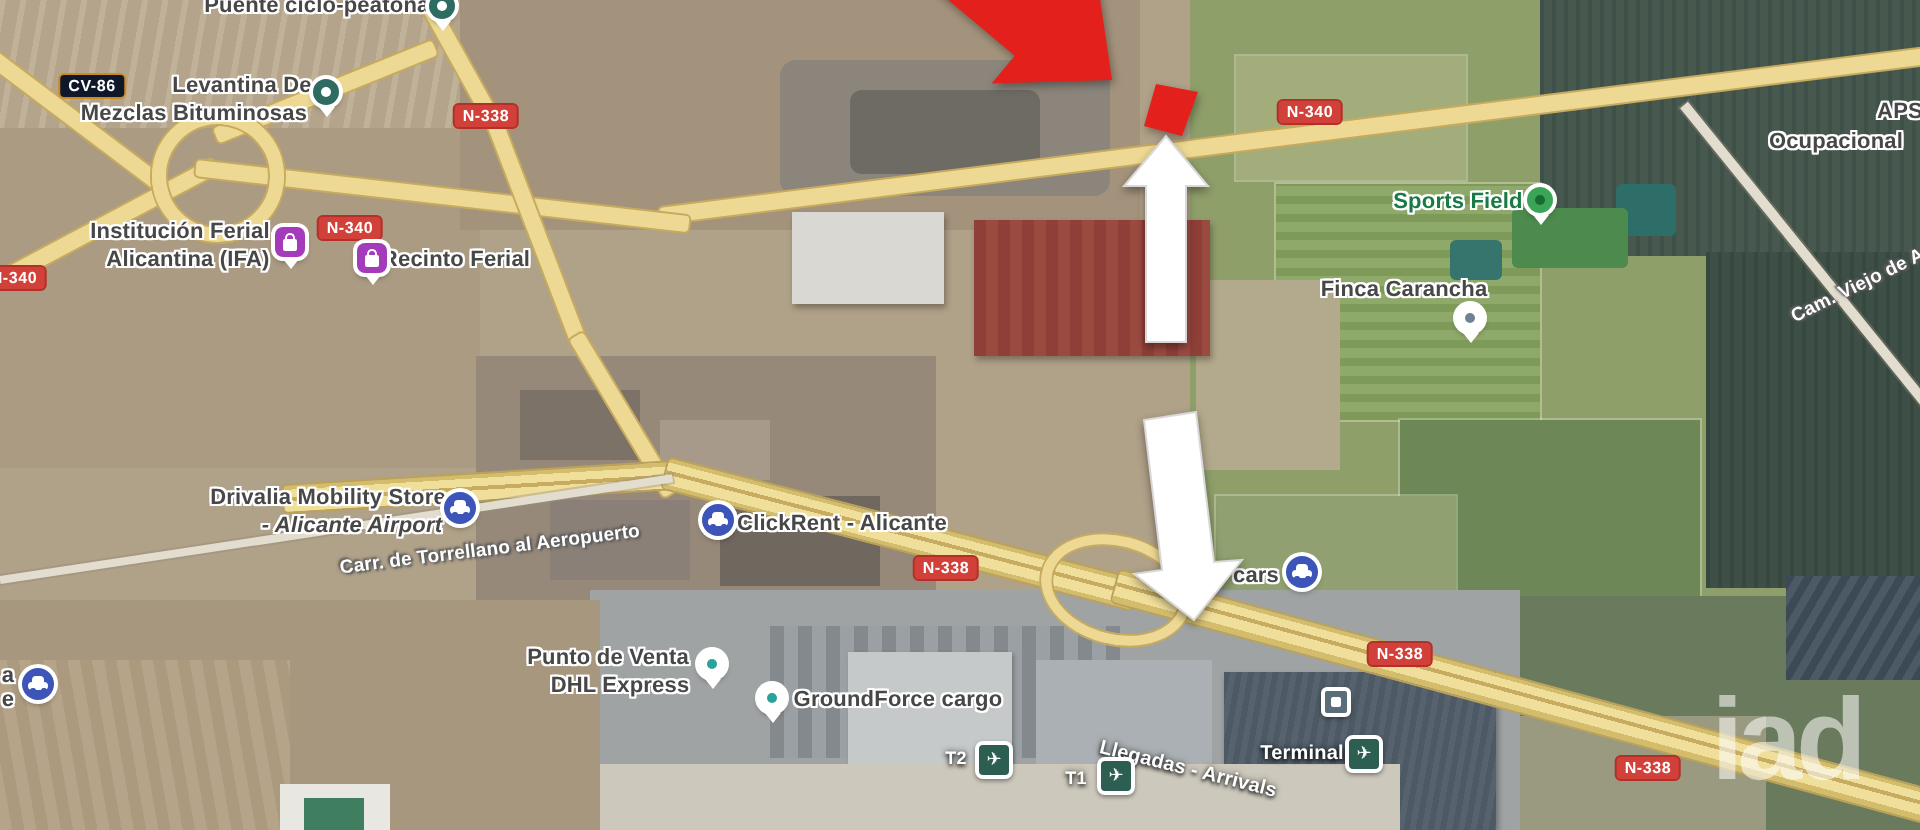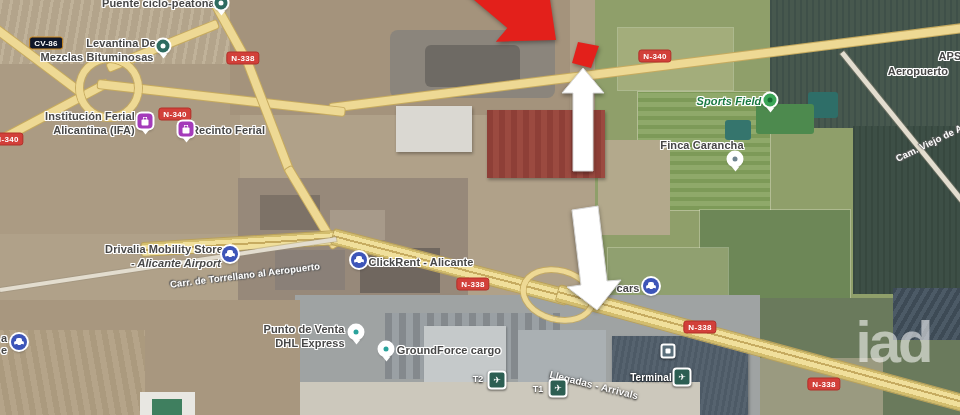--- a/index.html
+++ b/index.html
@@ -168,27 +168,27 @@
   <div class="lbl" style="left:94px;top:130px;">Alicantina (IFA)</div>
   <span class="pin-shop" style="left:145px;top:121px;">
       <span class="bag"></span>
     </span>
 
   <div class="lbl" style="left:228px;top:130px;">Recinto Ferial</div>
   <span class="pin-shop" style="left:186px;top:129px;">
       <span class="bag"></span>
     </span>
 
-  <div class="lbl lbl-green" style="left:729px;top:101px;font-style:italic;">Sports Field</div>
+  <div class="lbl lbl-green" style="left:729px;top:101px;">Sports Field</div>
   <span class="pin pin-green" style="left:770px;top:100px;">
       <span class="dot"></span>
     </span>
 
   <div class="lbl" style="left:950px;top:56px;">APS</div>
-  <div class="lbl" style="left:918px;top:71px;">Aeropuerto</div>
+  <div class="lbl" style="left:918px;top:71px;">Ocupacional</div>
 
   <div class="lbl" style="left:683px;top:145px;padding-left:38px;">Finca Carancha</div>
   <span class="pin pin-white" style="left:735px;top:159px;">
       <span class="dot"></span>
     </span>
 
   <div class="lbl" style="left:164px;top:249px;">Drivalia Mobility Store</div>
   <div class="lbl" style="left:176px;top:263px;font-style:italic;">- Alicante Airport</div>
   <span class="car-icon" style="left:230px;top:254px;">
       <span class="body"></span>
@@ -236,17 +236,17 @@
     </span>
 
   <svg id="overlay" width="960" height="415" viewBox="0 0 960 415">
     <polygon class="red-shape" points="434.6,-33.1 507.4,27.9 495.8,41.7 556,40 547.2,-19.5 535.6,-5.8 462.8,-66.9" fill="#e3201b"></polygon>
     <polygon class="red-shape" points="572,63 578,42 599,46 591,68" fill="#e3201b"></polygon>
     <polygon class="white-arrow" points="583,68 562,93 573,93 573,171 593,171 593,93 604,93" fill="#ffffff" stroke="#d8d8d8" stroke-width="1"></polygon>
     <polygon class="white-arrow" points="572,210 581,285 567,287 597,310 621,280 607,281 598,206" fill="#ffffff" stroke="#d8d8d8" stroke-width="1"></polygon>
   </svg>
 
 
-  <div class="wm" style="left:893px;top:342px;">
+  <div class="wm" style="left:893px;top:370px;">
     <div class="wm-brand">iad</div>
   </div>
 
 </div>
 
 </body></html>

